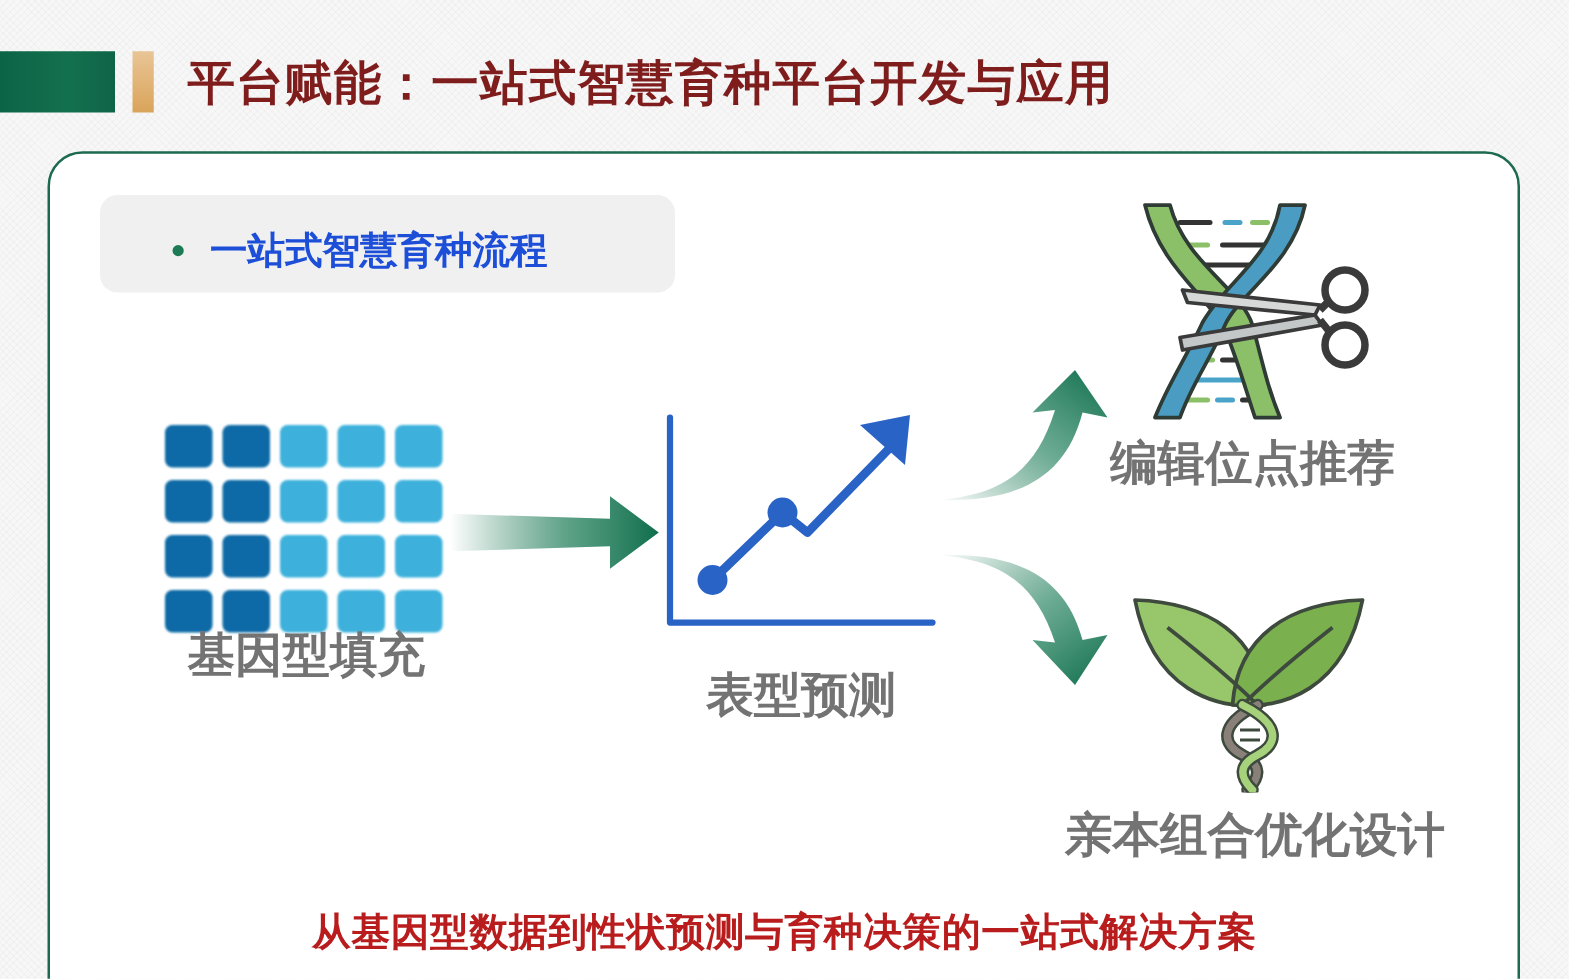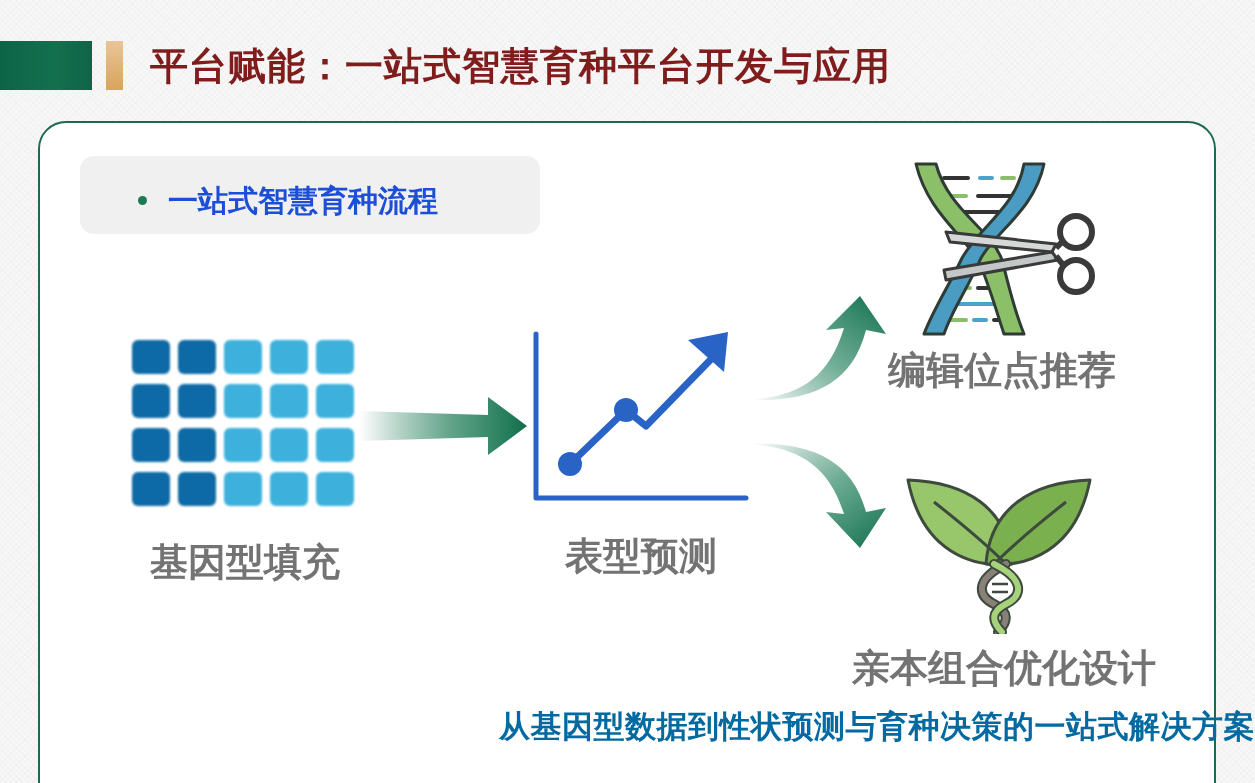--- a/index.html
+++ b/index.html
@@ -40,22 +40,22 @@
   .section-label {
     position: absolute; left: 168px; top: 178px; height: 46px; line-height: 46px;
     font-size: 30px; font-weight: bold; color: #1d4ed8; white-space: nowrap;
   }
   .icon { position: absolute; }
   .step-label {
     position: absolute; font-size: 38px; font-weight: bold; color: #737373;
     white-space: nowrap; text-align: center; line-height: 40px;
   }
   .tagline {
-    position: absolute; left: 0; width: 1255px; top: 704px; text-align: right;
-    font-size: 31px; font-weight: bold; color: #0369a1; line-height: 44px;
+    position: absolute; left: 0; width: 1255px; top: 724px; text-align: center;
+    font-size: 31px; font-weight: bold; color: #b91c1c; line-height: 44px;
     white-space: nowrap; letter-spacing: 0.5px;
   }
 </style>
 </head>
 <body>
 
 <div class="title-bar-green"></div>
 <div class="title-bar-gold"></div>
 <div class="page-title">平台赋能：一站式智慧育种平台开发与应用</div>
 
@@ -92,21 +92,21 @@
       <rect x="186" y="46" width="38" height="34" rx="6"></rect>
       <rect x="94" y="90" width="38" height="34" rx="6"></rect>
       <rect x="140" y="90" width="38" height="34" rx="6"></rect>
       <rect x="186" y="90" width="38" height="34" rx="6"></rect>
       <rect x="94" y="134" width="38" height="34" rx="6"></rect>
       <rect x="140" y="134" width="38" height="34" rx="6"></rect>
       <rect x="186" y="134" width="38" height="34" rx="6"></rect>
     </g>
   </g>
 </svg>
-<div class="step-label" style="left:150px; top:542px;text-align:center;">基因型填充</div>
+<div class="step-label" style="left:150px; top:504px;text-align:center;">基因型填充</div>
 
 <svg class="icon" style="left:360px; top:395px;" width="170" height="62" viewBox="0 0 170 62">
   <defs>
     <linearGradient id="g1" x1="0" y1="0" x2="1" y2="0">
       <stop offset="0" stop-color="#0f6e4b" stop-opacity="0"></stop>
       <stop offset="0.55" stop-color="#2a8461" stop-opacity="0.75"></stop>
       <stop offset="1" stop-color="#0f6e4b"></stop>
     </linearGradient>
   </defs>
   <path d="M0,16 L128,20 L128,2 L167,31 L128,60 L128,42 L0,46 Z" fill="url(#g1)"></path>

